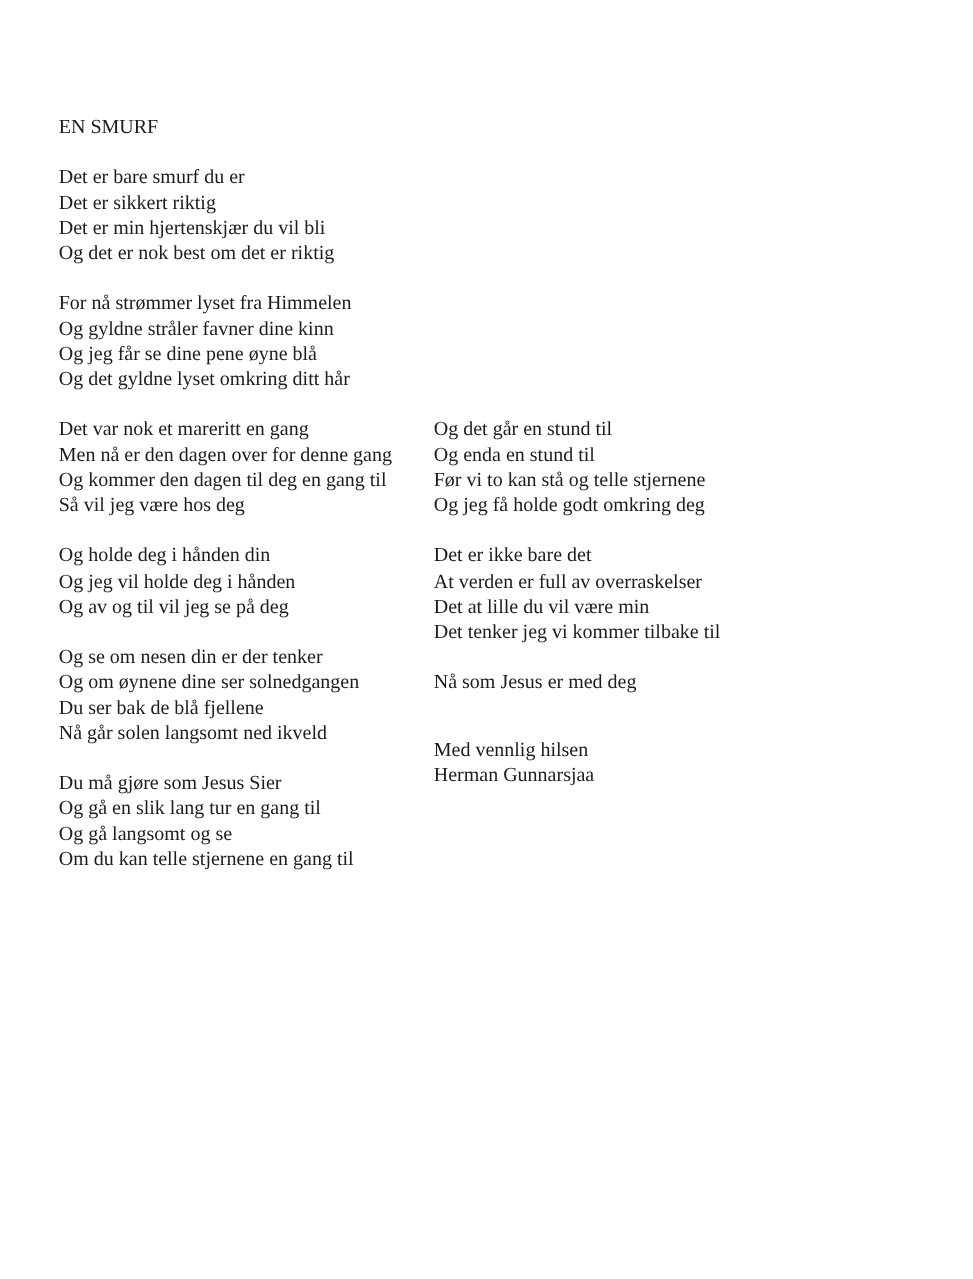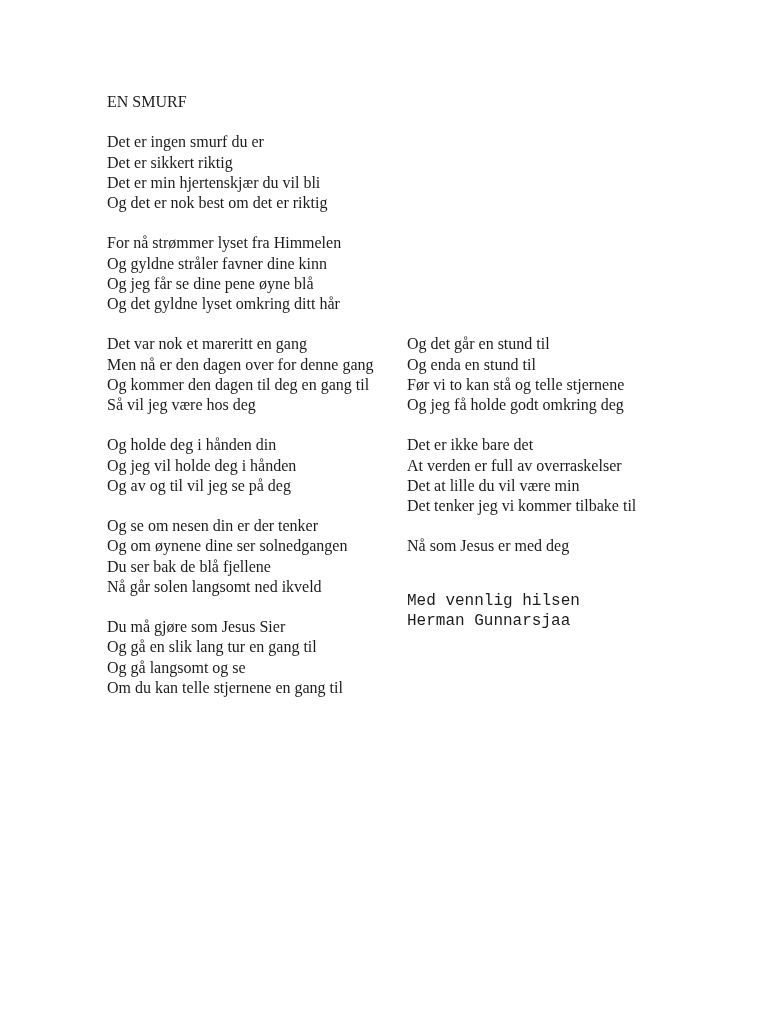--- a/index.html
+++ b/index.html
@@ -6,21 +6,21 @@
     margin: 0;
     padding: 0;
     background: #ffffff;
   }
   .page {
     position: relative;
     width: 778px;
     height: 1023px;
     background: #ffffff;
     box-sizing: border-box;
-    padding: 92px 40px 0 107px;
+    padding: 92px 40px 0 47px;
     font-family: "Liberation Serif", "DejaVu Serif", serif;
     font-size: 16px;
     color: #1c1c1c;
     overflow: hidden;
   }
   .line {
     line-height: 20.2px;
     white-space: pre;
   }
   .title-line {
@@ -37,32 +37,31 @@
   }
   .col-left {
     width: 300px;
     flex: 0 0 300px;
   }
   .col-right {
     flex: 1 1 auto;
   }
   .signature {
     margin-top: 34px;
-    font-family: Liberation Mono, monospace;
   }
 </style>
 </head>
 <body>
 
 <div class="page">
 
   <div class="title-line">EN SMURF</div>
 
   <div class="stanza">
-    <div class="line">Det er ingen smurf du er</div>
+    <div class="line">Det er bare smurf du er</div>
     <div class="line">Det er sikkert riktig</div>
     <div class="line">Det er min hjertenskjær du vil bli</div>
     <div class="line">Og det er nok best om det er riktig</div>
   </div>
 
   <div class="stanza">
     <div class="line">For nå strømmer lyset fra Himmelen</div>
     <div class="line">Og gyldne stråler favner dine kinn</div>
     <div class="line">Og jeg får se dine pene øyne blå</div>
     <div class="line">Og det gyldne lyset omkring ditt hår</div>

